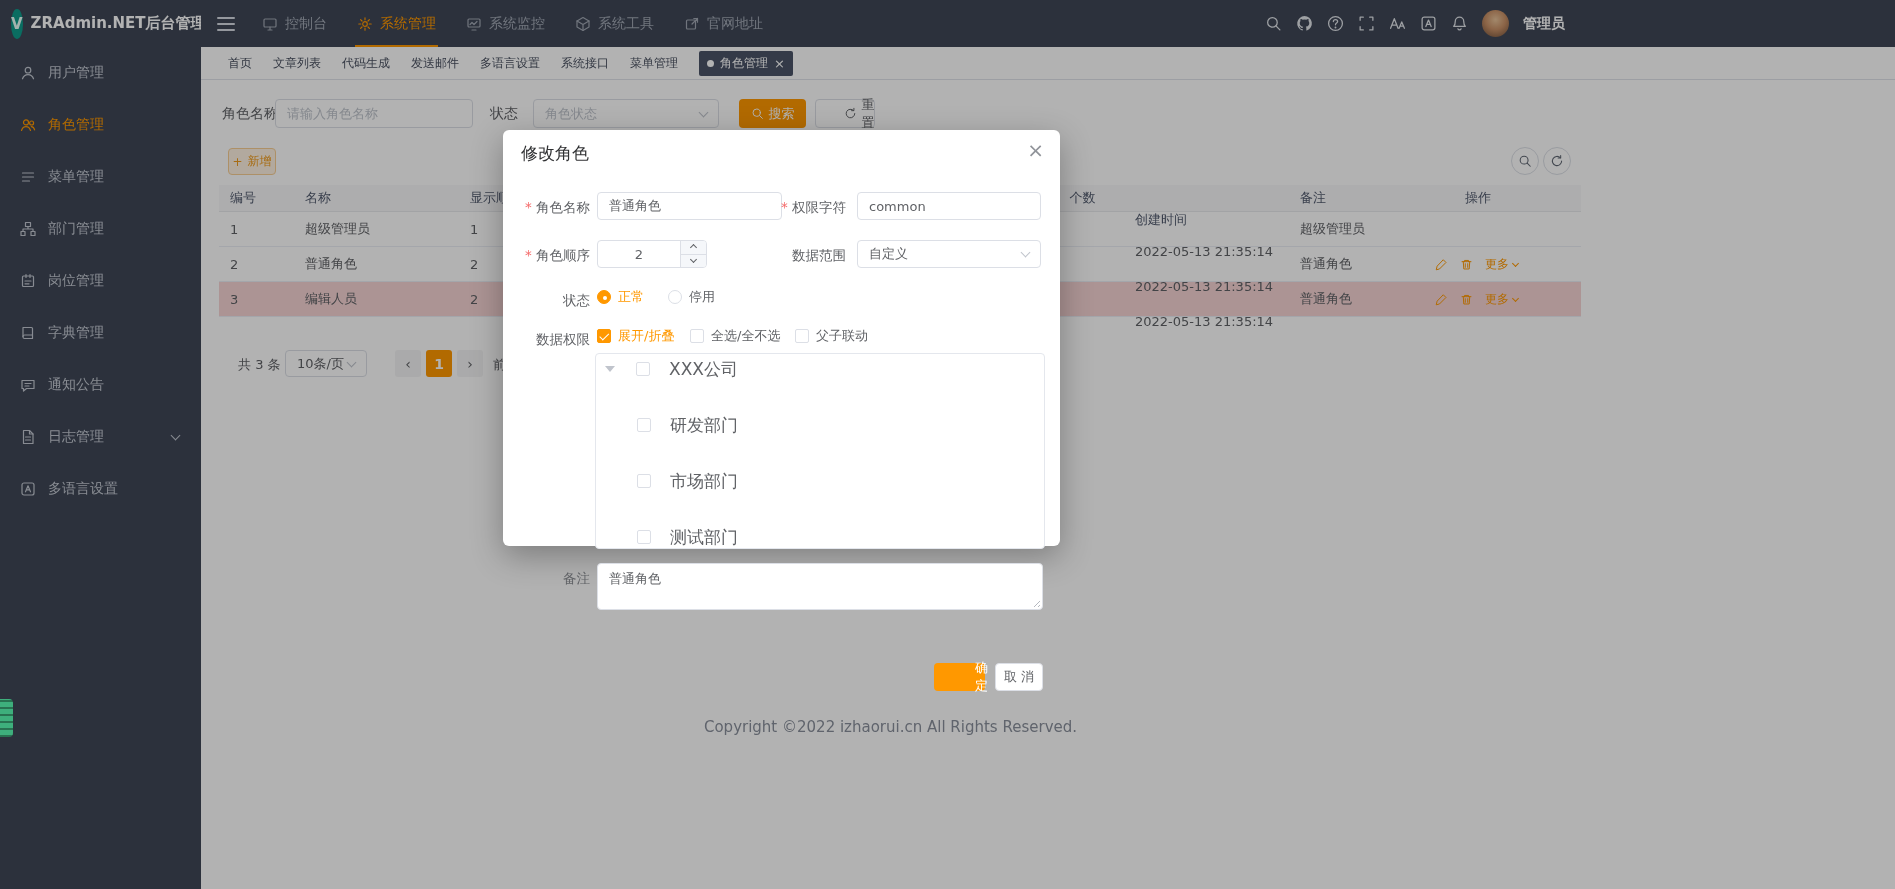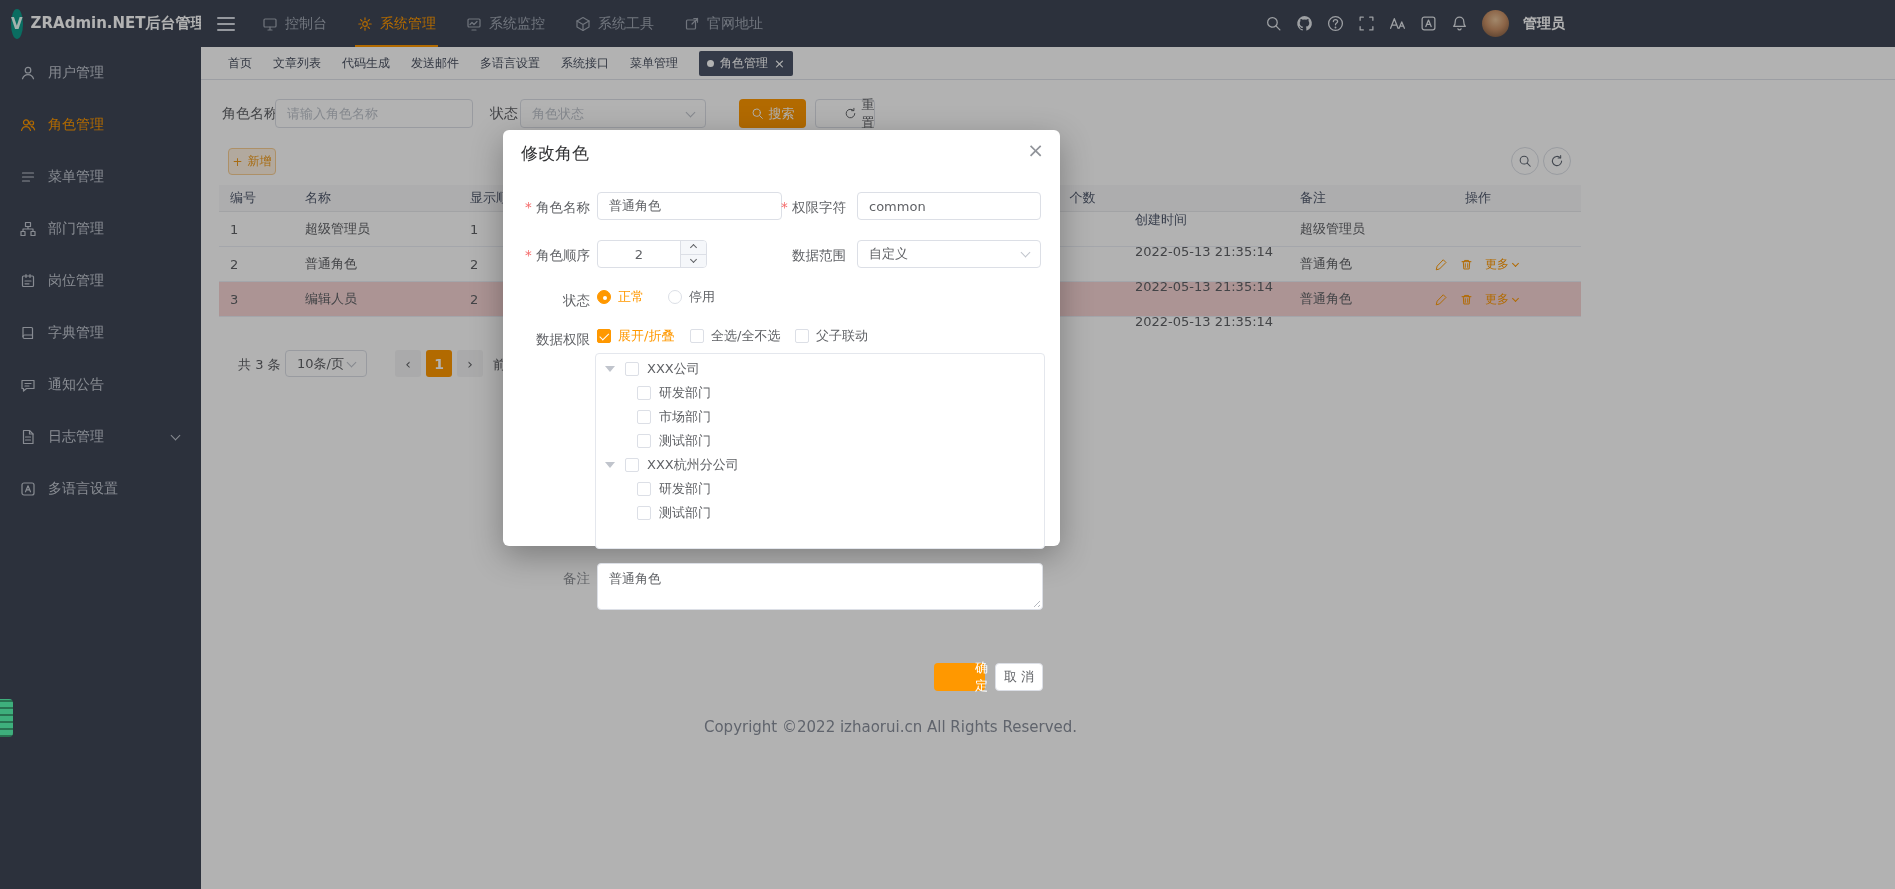--- a/index.html
+++ b/index.html
@@ -132,23 +132,23 @@
                      border-radius:50%; background:#fff; }
   .cb { width:14px; height:14px; border-radius:2px; border:1px solid #dcdfe6; background:#fff;
         position:relative; flex:0 0 auto; }
   .cb.on { background:#ff9800; border-color:#ff9800; }
   .cb.on::after { content:""; position:absolute; left:4.2px; top:1.2px; width:3.5px; height:7.5px;
                   border-right:1.5px solid #fff; border-bottom:1.5px solid #fff; transform:rotate(45deg); }
   .sel-text { color:#ff9800; }
 
   .tree { position:absolute; left:92px; top:223px; width:450px; height:196px; border:1px solid #e4e7ed;
           border-radius:4px; padding-top:3px; overflow:hidden; background:#fff; }
-  .tree-row { height:24px; display:flex; align-items:center; gap:8px; font-size:13px; color:#606266; cursor:pointer; }
+  .tree-row { height:24px; display:flex; align-items:center; gap:19px; font-size:17px; color:#606266; cursor:pointer; }
   .tree-row.parent { padding-left:9px; }
-  .tree-row.child  { padding-left:41px; }
+  .tree-row.child  { padding-left:41px;margin-top:32px; }
   .tree-caret { width:0; height:0; border-left:5px solid transparent; border-right:5px solid transparent;
                 border-top:6px solid #c0c4cc; margin-right:2px; }
 
   .remark-box { position:absolute; left:94px; top:433px; width:446px; height:47px; border:1px solid #dcdfe6;
                 border-radius:4px; font-size:13px; color:#606266; padding:6px 11px; background:#fff; }
   .resize-handle { position:absolute; right:2px; bottom:2px; width:9px; height:9px;
                    background:repeating-linear-gradient(135deg, transparent 0 2px, #b6b9c0 2px 3px);
                    clip-path:polygon(100% 0, 100% 100%, 0 100%); }
   .dlg-btn { position:absolute; top:533px; height:28px; border-radius:4px; font-size:13px;
              display:flex; align-items:center; justify-content:center; cursor:pointer; }
@@ -366,21 +366,21 @@
   </span>
 </div>
 
 <main class="content">
 
   <span class="lbl" style="left:21px; top:25px;">角色名称</span>
   <div class="box" style="left:74px; top:19px; width:198px;">
     <span class="ph">请输入角色名称</span>
   </div>
   <span class="lbl" style="left:289px; top:25px;">状态</span>
-  <div class="box" style="left:319px; top:19px; width:186px;">
+  <div class="box" style="left:332px; top:19px; width:186px;">
     <span class="ph">角色状态</span>
     <i class="chev sel-chev"></i>
   </div>
   <div class="btn btn-search">
     <span class="ic" style="width:13px;height:13px;">
         <svg viewBox="0 0 16 16">
           <circle cx="7" cy="7" r="4.5"></circle>
           <path d="M10.5 10.5L14 14"></path>
         </svg>
       </span>

